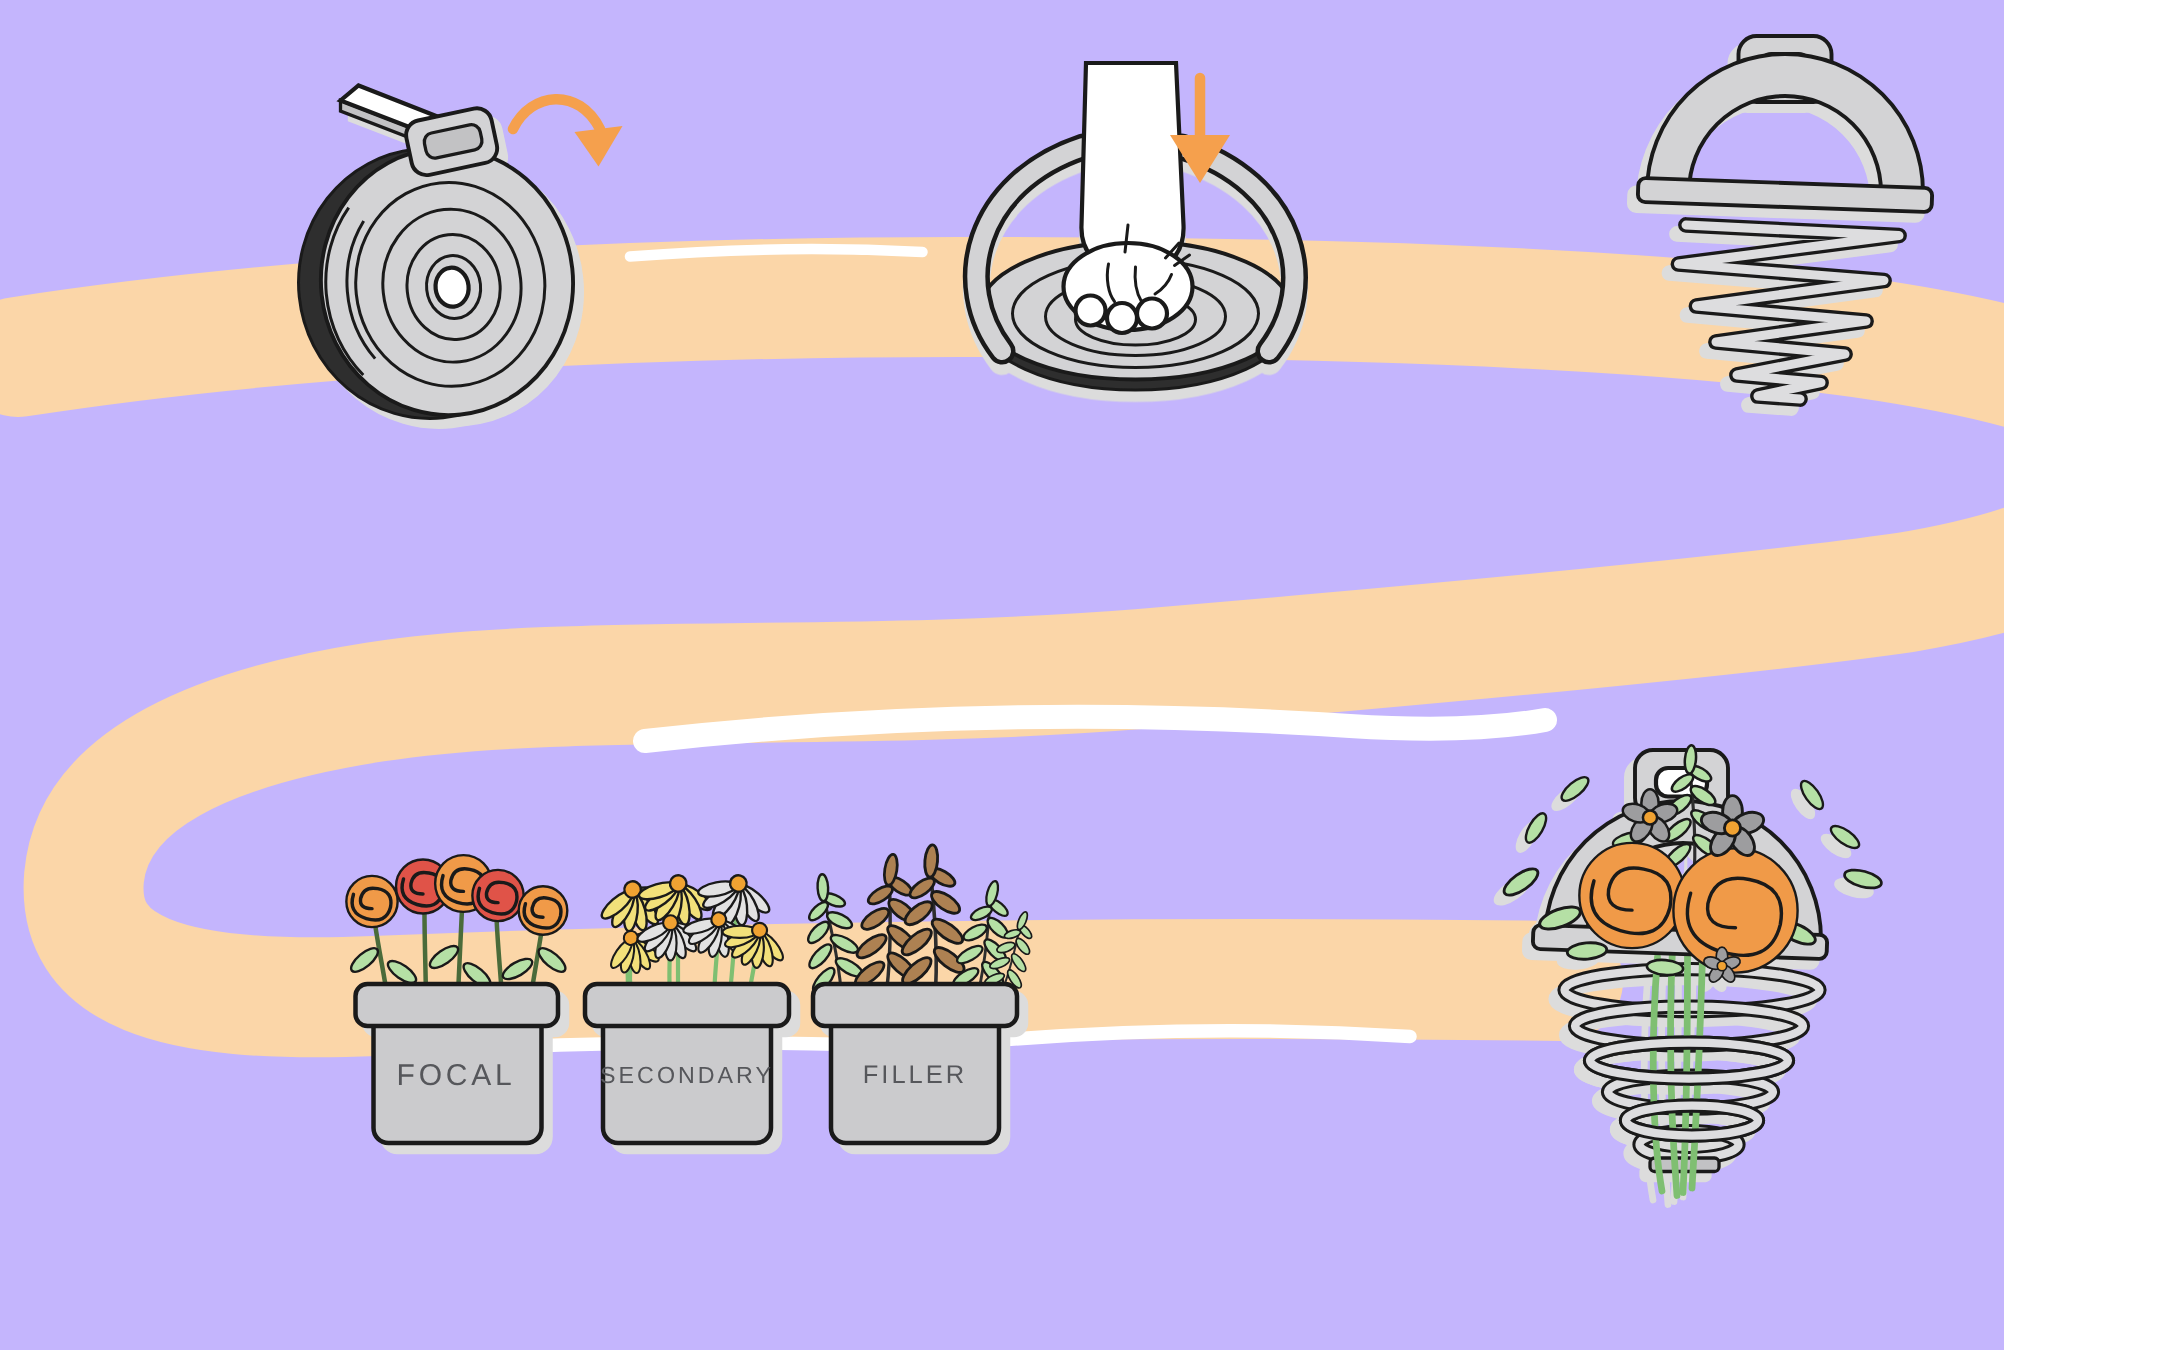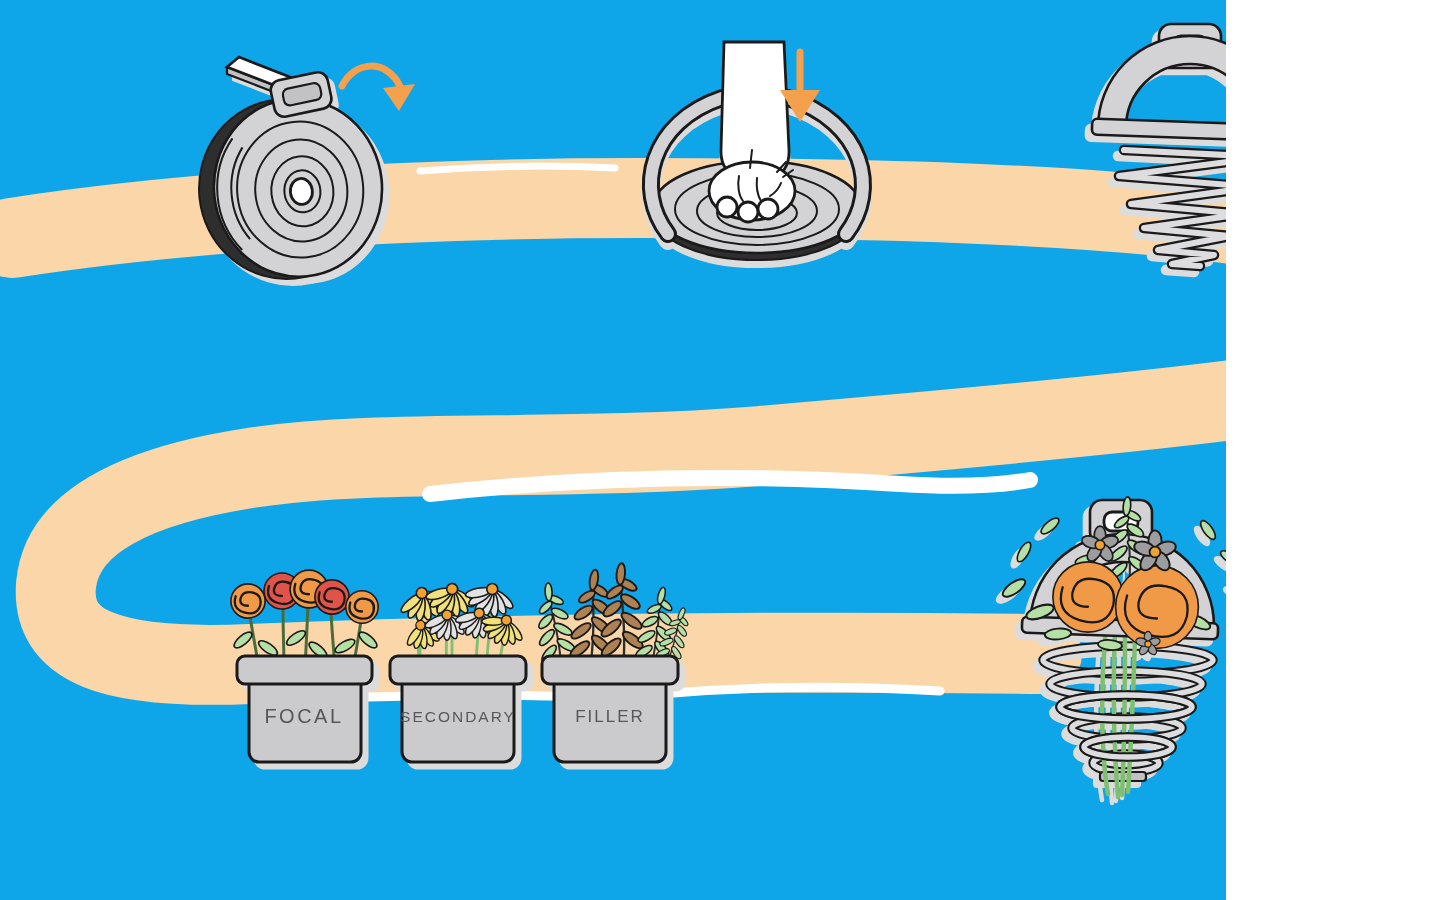--- a/index.html
+++ b/index.html
@@ -1,17 +1,17 @@
 <!DOCTYPE html>
 <html style="--path-orange: #FBD6A8; --arrow-orange: #F5A04D; --outline: #1A1A1A; --tool-gray: #D3D3D5; --tool-gray2: #C2C2C4; --tool-gray-dark: #2E2E2E; --spring-gray: #DDDDDF; --shadow-gray: #DCDCDC; --bucket-gray: #CBCBCD; --label-gray: #56575B; --rose-orange: #F09A48; --rose-red: #E05348; --daisy-yellow: #F2E07A; --daisy-gray: #E2E2E2; --daisy-center: #F0A232; --leaf-green: #B5E0A5; --stem-green: #7FBF72; --stem-dark: #4A6B3A; --foliage-brown: #AD8152; --flower-gray: #9D9D9F;"><head>
 <meta charset="utf-8">
 <style>
   html,body { margin:0; padding:0; background:#ffffff; }
   .canvas {
-    position:relative; width:1226px; height:900px; background:#0ea5e9;
+    position:relative; width:1336px; height:900px; background:#c4b5fd;
     overflow:hidden; font-family:"Liberation Sans", sans-serif;
   }
   svg { position:absolute; inset:0; display:block; }
 
   
   .band { fill:none; stroke:var(--path-orange); stroke-width:80; stroke-linecap:round; }
   .nick { fill:none; stroke:#ffffff; stroke-linecap:round; }
 
   
   .tool   { fill:var(--tool-gray); stroke:var(--outline); stroke-width:2.6; }

